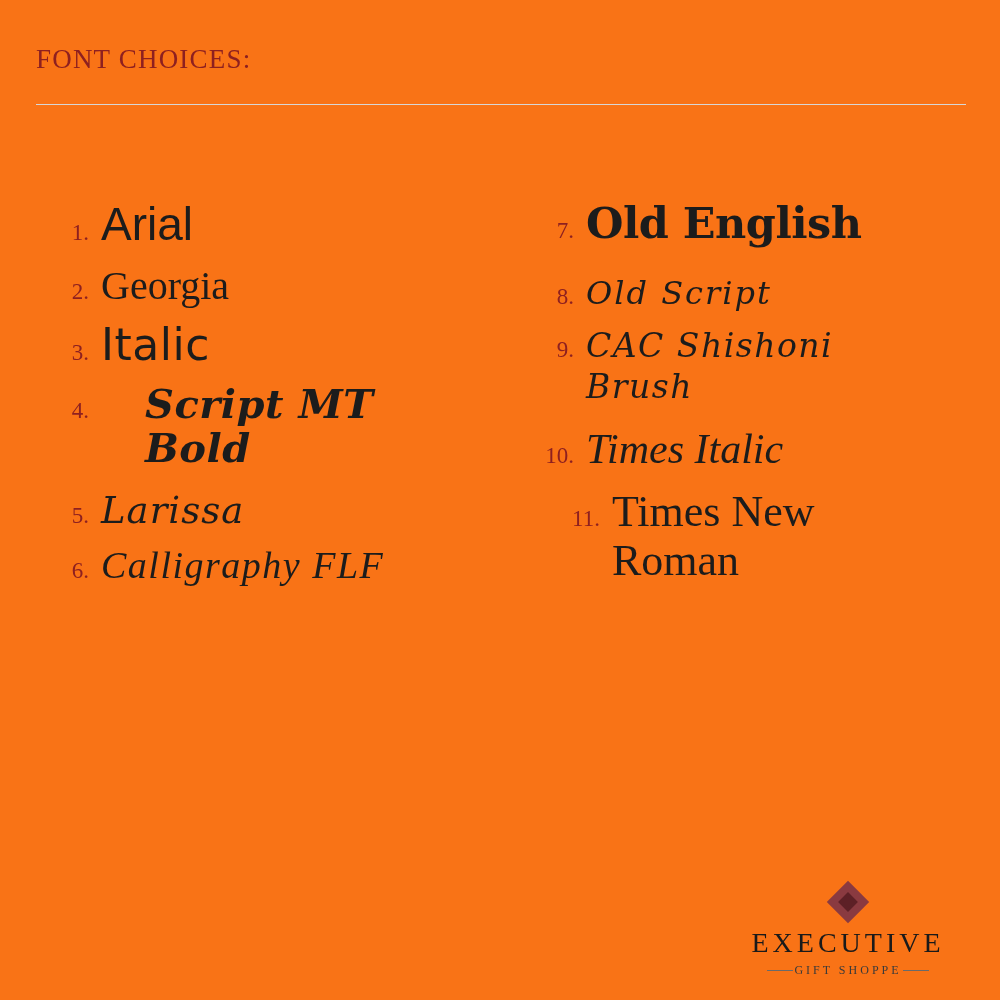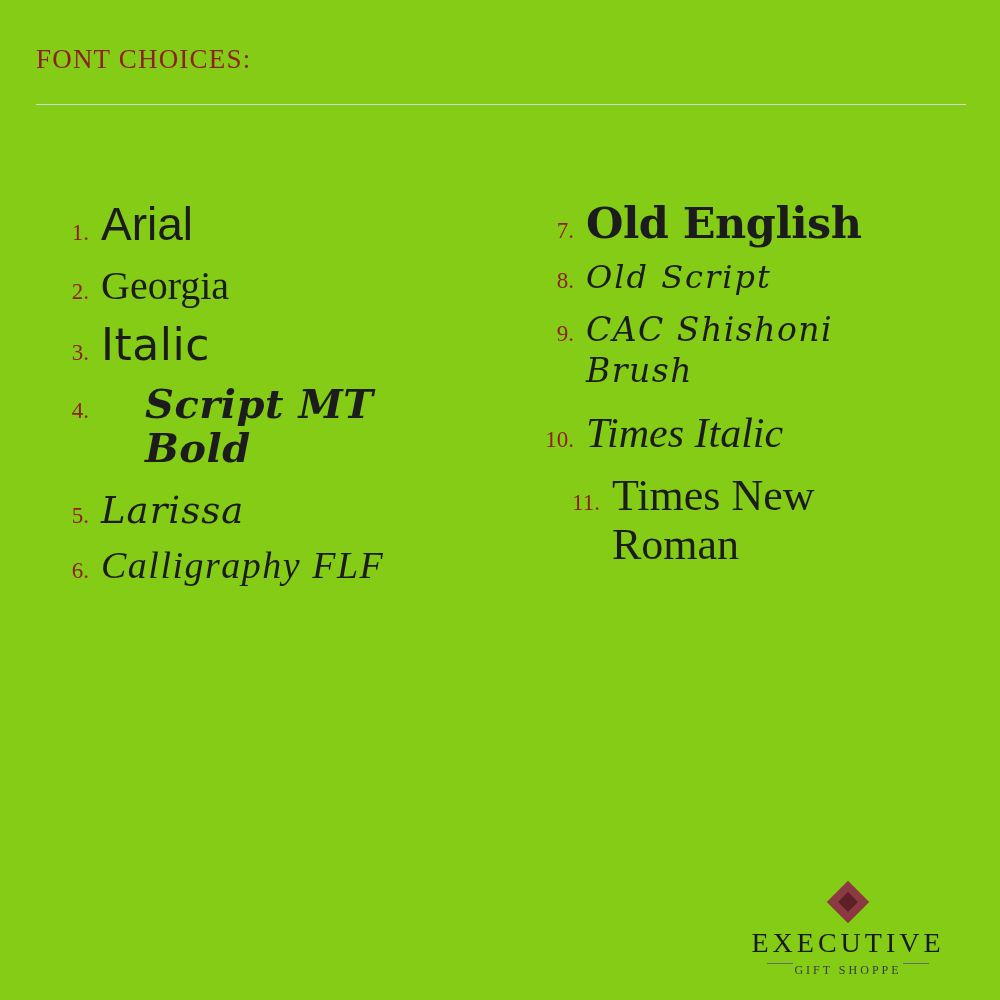--- a/index.html
+++ b/index.html
@@ -10,21 +10,21 @@
     width: 1000px;
     height: 1000px;
     background: #ffffff;
     font-family: "Liberation Serif", serif;
     overflow: hidden;
   }
   .page {
     position: relative;
     width: 1000px;
     height: 1000px;
-    background: #84cc16;
+    background: #f97316;
     box-sizing: border-box;
   }
 
   
   .header {
     position: absolute;
     left: 36px;
     top: 44px;
     width: 930px;
   }
@@ -90,21 +90,21 @@
 
   
   .f-arial    { font-family: "Liberation Sans", sans-serif; font-size: 46px; letter-spacing: 0px; }
   .f-georgia  { font-family: "Liberation Serif", serif; font-size: 40px; letter-spacing: 0px; }
   .f-verdana  { font-family: "DejaVu Sans", sans-serif; font-size: 44px; letter-spacing: 0.5px; }
   .f-scriptmt { font-family: "DejaVu Serif", serif; font-style: italic; font-weight: bold; font-size: 40px; letter-spacing: 0.5px; max-width: 300px; margin-left: 44px; }
   .f-larissa  { font-family: "DejaVu Serif", serif; font-style: italic; font-size: 37px; letter-spacing: 1px; }
   .f-callig   { font-family: "Liberation Serif", serif; font-style: italic; font-size: 38px; letter-spacing: 1.5px; }
 
   .f-oldeng   { font-family: "DejaVu Serif", serif; font-weight: bold; font-size: 43px; letter-spacing: -0.5px; }
-  .f-oldscript{ font-family: "DejaVu Serif", serif; font-style: italic; font-size: 32px; letter-spacing: 2px; }
+  .f-oldscript{ font-family: "DejaVu Serif", serif; font-style: italic; font-size: 32px; letter-spacing: 2px; margin-top: 16px; }
   .f-cac      { font-family: "DejaVu Serif", serif; font-style: italic; font-size: 33px; letter-spacing: 1.5px; max-width: 330px; line-height: 1.25; }
   .f-timesit  { font-family: "Liberation Serif", serif; font-style: italic; font-size: 42px; }
   .f-timesnew { font-family: "Liberation Serif", serif; font-size: 44px; max-width: 300px; line-height: 1.12; }
 
   .item-4 { margin-bottom: 22px; }
   .item-9 { margin-bottom: 20px; }
   .item-11 { margin-bottom: 0; margin-left: 26px; }
 
   
   .logo {
@@ -140,21 +140,21 @@
   }
   .logo-word {
     font-family: "Liberation Serif", serif;
     font-size: 28px;
     letter-spacing: 4px;
     color: #1a1a1a;
     white-space: nowrap;
   }
   .logo-sub-wrap {
     display: flex;
-    align-items: flex-start;
+    align-items: center;
     justify-content: center;
     gap: 1px;
     margin-top: 4px;
   }
   .logo-sub-line {
     height: 1px;
     background: #6a6a6a;
     width: 26px;
   }
   .logo-sub {

